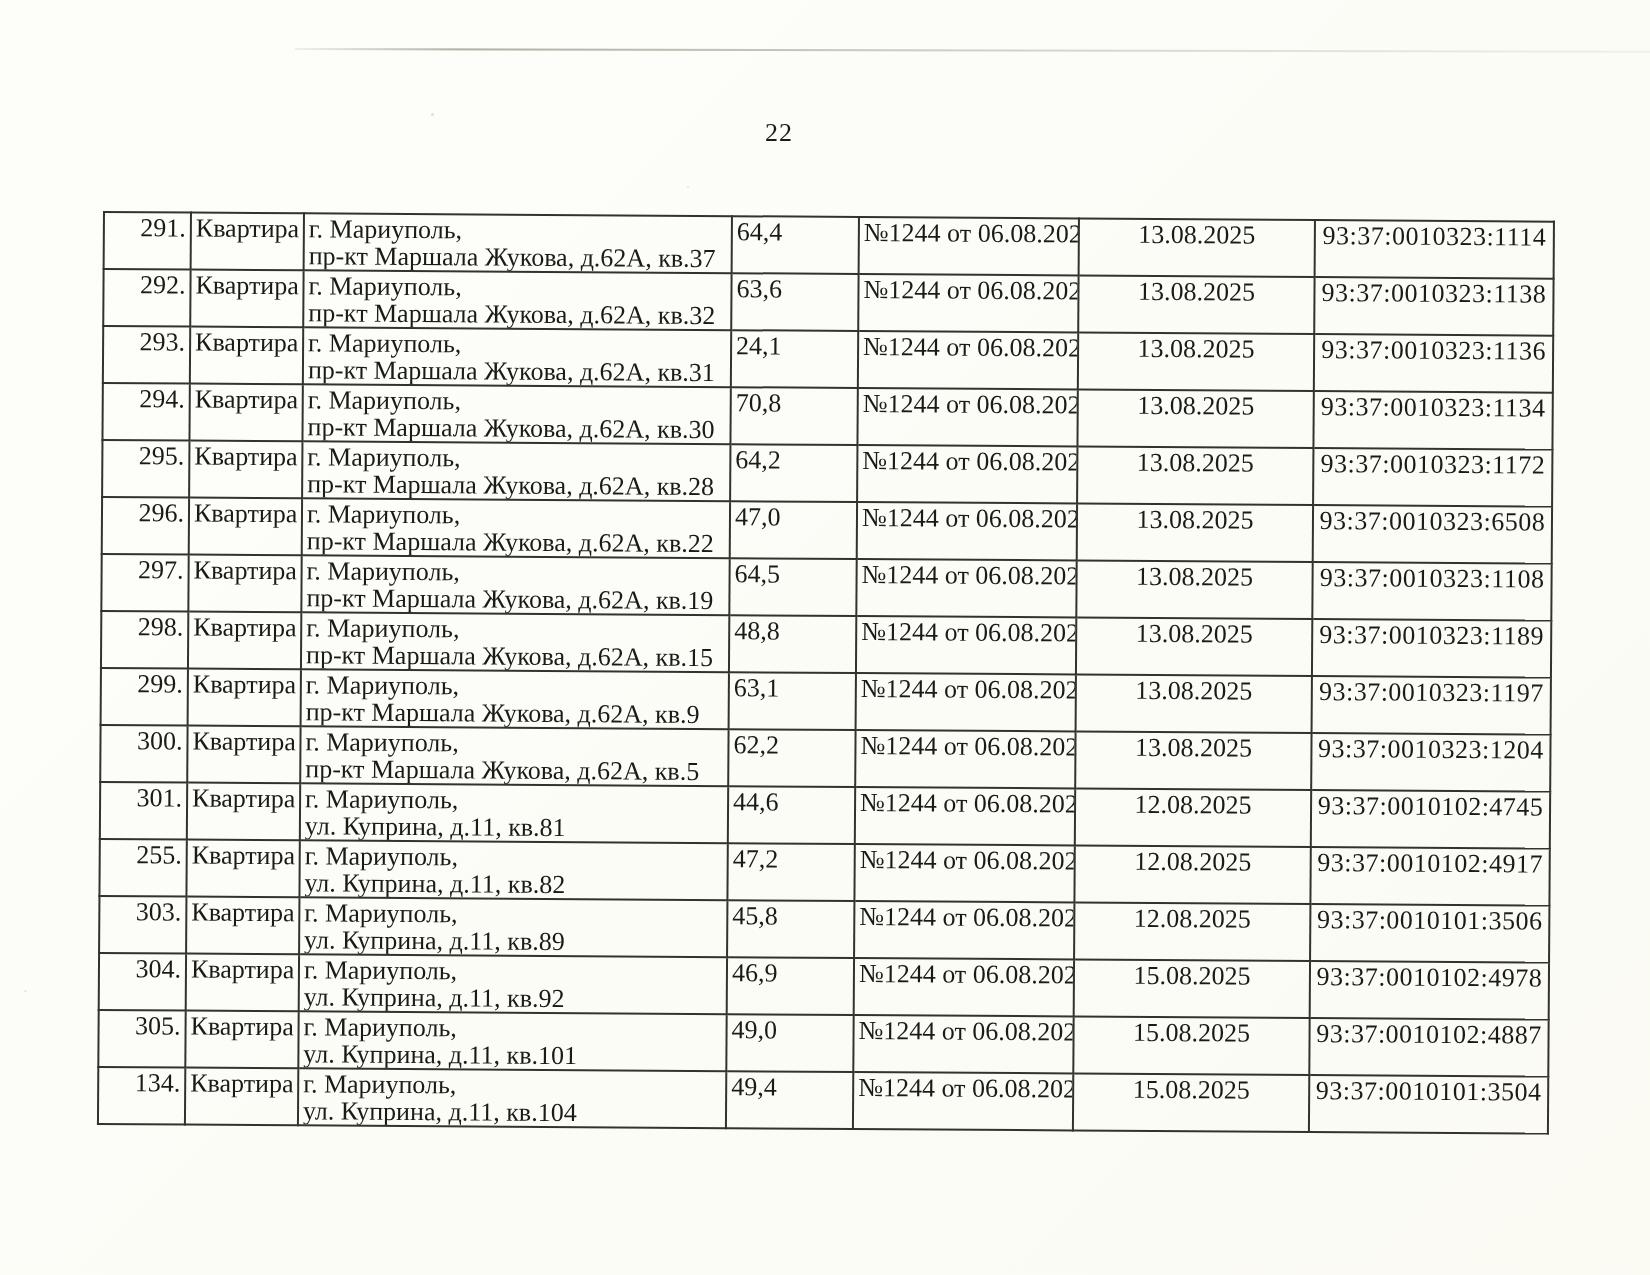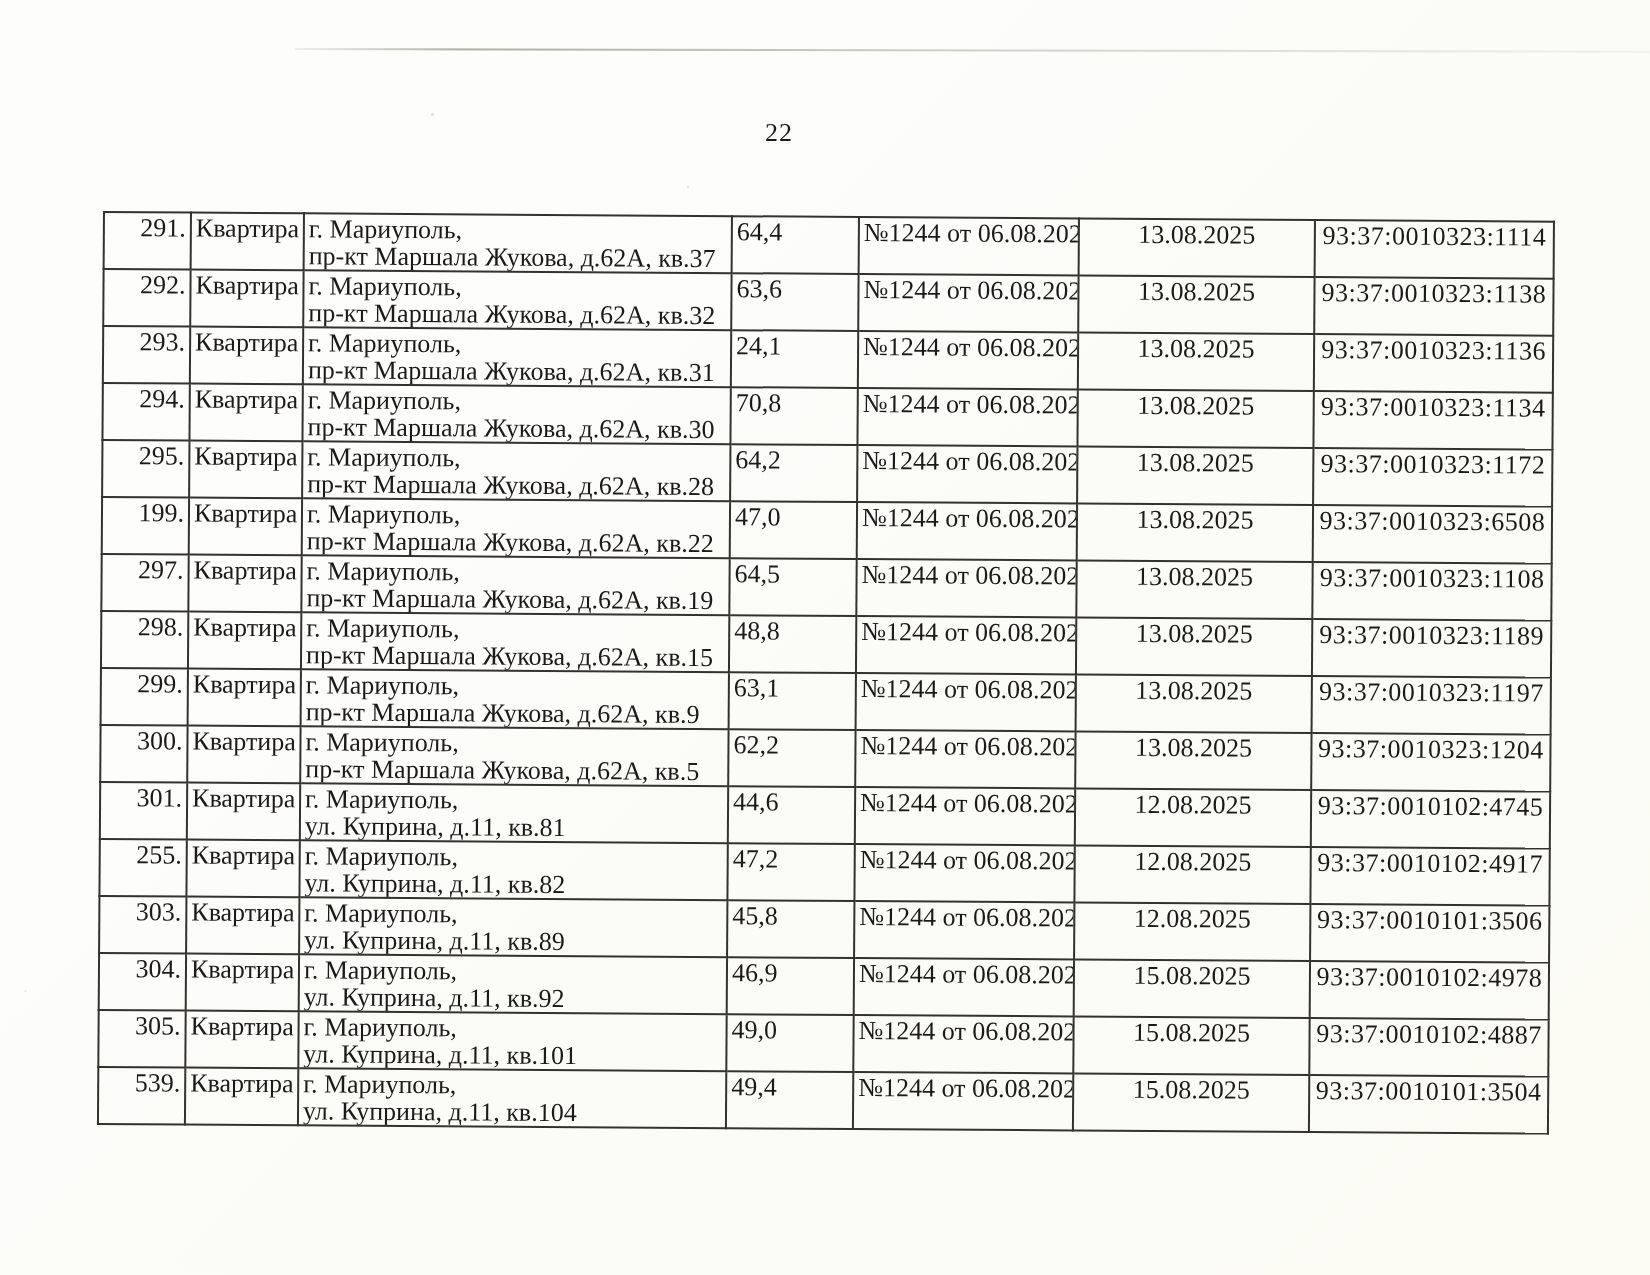--- a/index.html
+++ b/index.html
@@ -179,21 +179,21 @@
         <span class="addr-line">г. Мариуполь,</span>
         <span class="addr-line">пр-кт Маршала Жукова, д.62А, кв.28</span>
       </td>
       <td class="cell-area">64,2</td>
       <td class="cell-doc">№1244 от 06.08.2025</td>
       <td class="cell-date">13.08.2025</td>
       <td class="cell-cad">93:37:0010323:1172</td>
     </tr>
 
     <tr>
-      <td class="cell-num">199.</td>
+      <td class="cell-num">296.</td>
       <td class="cell-type">Квартира</td>
       <td class="cell-addr">
         <span class="addr-line">г. Мариуполь,</span>
         <span class="addr-line">пр-кт Маршала Жукова, д.62А, кв.22</span>
       </td>
       <td class="cell-area">47,0</td>
       <td class="cell-doc">№1244 от 06.08.2025</td>
       <td class="cell-date">13.08.2025</td>
       <td class="cell-cad">93:37:0010323:6508</td>
     </tr>
@@ -309,21 +309,21 @@
         <span class="addr-line">г. Мариуполь,</span>
         <span class="addr-line">ул. Куприна, д.11, кв.101</span>
       </td>
       <td class="cell-area">49,0</td>
       <td class="cell-doc">№1244 от 06.08.2025</td>
       <td class="cell-date">15.08.2025</td>
       <td class="cell-cad">93:37:0010102:4887</td>
     </tr>
 
     <tr>
-      <td class="cell-num">539.</td>
+      <td class="cell-num">134.</td>
       <td class="cell-type">Квартира</td>
       <td class="cell-addr">
         <span class="addr-line">г. Мариуполь,</span>
         <span class="addr-line">ул. Куприна, д.11, кв.104</span>
       </td>
       <td class="cell-area">49,4</td>
       <td class="cell-doc">№1244 от 06.08.2025</td>
       <td class="cell-date">15.08.2025</td>
       <td class="cell-cad">93:37:0010101:3504</td>
     </tr>

